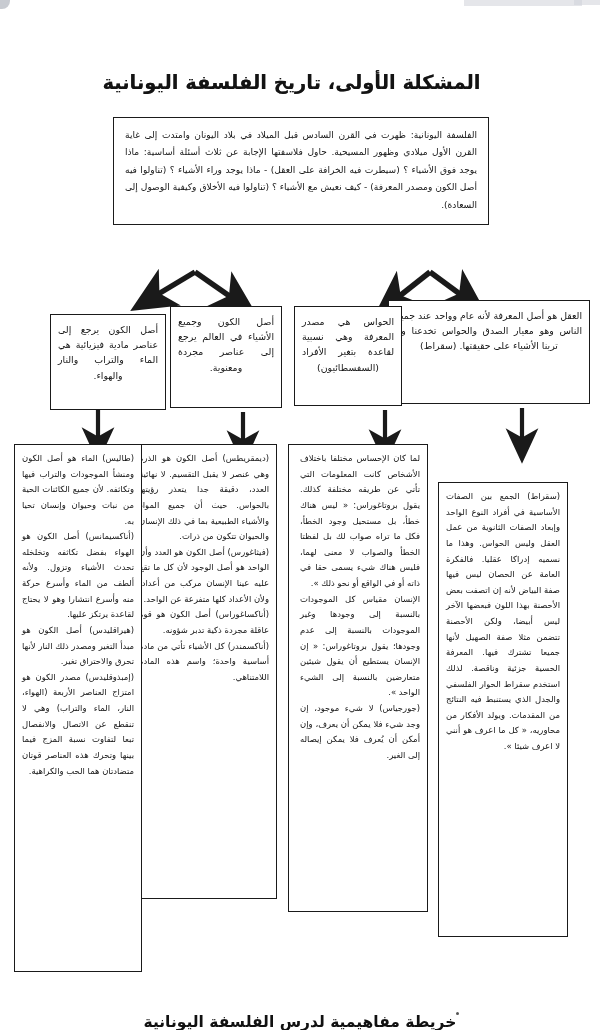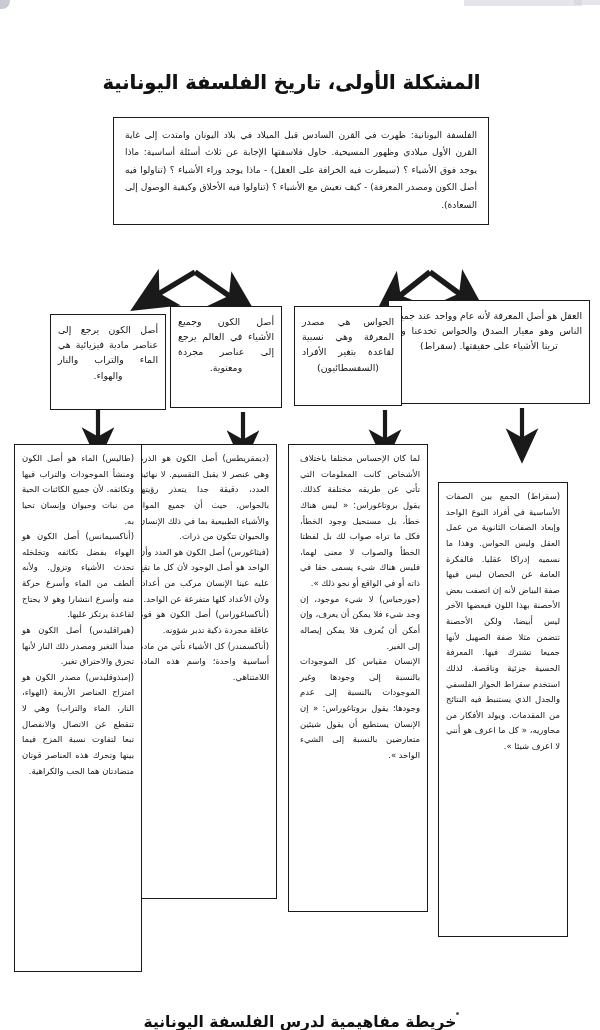--- a/index.html
+++ b/index.html
@@ -220,22 +220,22 @@
   </div>
 
   <div class="content-row">
 
     <div class="cnt-box c1">
       <p>(سقراط) الجمع بين الصفات الأساسية في أفراد النوع الواحد وإبعاد الصفات الثانوية من عمل العقل وليس الحواس. وهذا ما نسميه إدراكا عقليا. فالفكرة العامة عن الحصان ليس فيها صفة البياض لأنه إن اتصفت بعض الأحصنة بهذا اللون فبعضها الآخر ليس أبيضا، ولكن الأحصنة تتضمن مثلا صفة الصهيل لأنها جميعا تشترك فيها. المعرفة الحسية جزئية وناقصة. لذلك استخدم سقراط الحوار الفلسفي والجدل الذي يستنبط فيه النتائج من المقدمات. ويولد الأفكار من محاوريه، « كل ما اعرف هو أنني لا اعرف شيئا ».</p>
     </div>
 
     <div class="cnt-box c2">
       <p>لما كان الإحساس مختلفا باختلاف الأشخاص كانت المعلومات التي تأتي عن طريقه مختلفة كذلك. يقول بروتاغوراس: « ليس هناك خطأ، بل مستحيل وجود الخطأ، فكل ما تراه صواب لك بل لفظتا الخطأ والصواب لا معنى لهما، فليس هناك شيء يسمى حقا في ذاته أو في الواقع أو نحو ذلك ».</p>
+      <p>الإنسان مقياس كل الموجودات بالنسبة إلى وجودها وغير الموجودات بالنسبة إلى عدم وجودها؛ يقول بروتاغوراس: « إن الإنسان يستطيع أن يقول شيئين متعارضين بالنسبة إلى الشيء الواحد ».</p>
       <p>(جورجياس) لا شيء موجود، إن وجد شيء فلا يمكن أن يعرف، وإن أمكن أن يُعرف فلا يمكن إيصاله إلى الغير.</p>
-      <p>الإنسان مقياس كل الموجودات بالنسبة إلى وجودها وغير الموجودات بالنسبة إلى عدم وجودها؛ يقول بروتاغوراس: « إن الإنسان يستطيع أن يقول شيئين متعارضين بالنسبة إلى الشيء الواحد ».</p>
     </div>
 
     <div class="cnt-box c3">
       <p>(ديمقريطس) أصل الكون هو الذرة وهي عنصر لا يقبل التقسيم. لا نهائية العدد، دقيقة جدا يتعذر رؤيتها بالحواس. حيث أن جميع المواد والأشياء الطبيعية بما في ذلك الإنسان والحيوان تتكون من ذرات.</p>
       <p>(فيثاغورس) أصل الكون هو العدد وأن الواحد هو أصل الوجود لأن كل ما تقع عليه عينا الإنسان مركب من أعداد، ولأن الأعداد كلها متفرعة عن الواحد.</p>
       <p>(أناكساغوراس) أصل الكون هو قوة عاقلة مجردة ذكية تدبر شؤونه.</p>
       <p>(أناكسمندر) كل الأشياء تأتي من مادة أساسية واحدة؛ واسم هذه المادة اللامتناهي.</p>
     </div>
 
     <div class="cnt-box c4">

